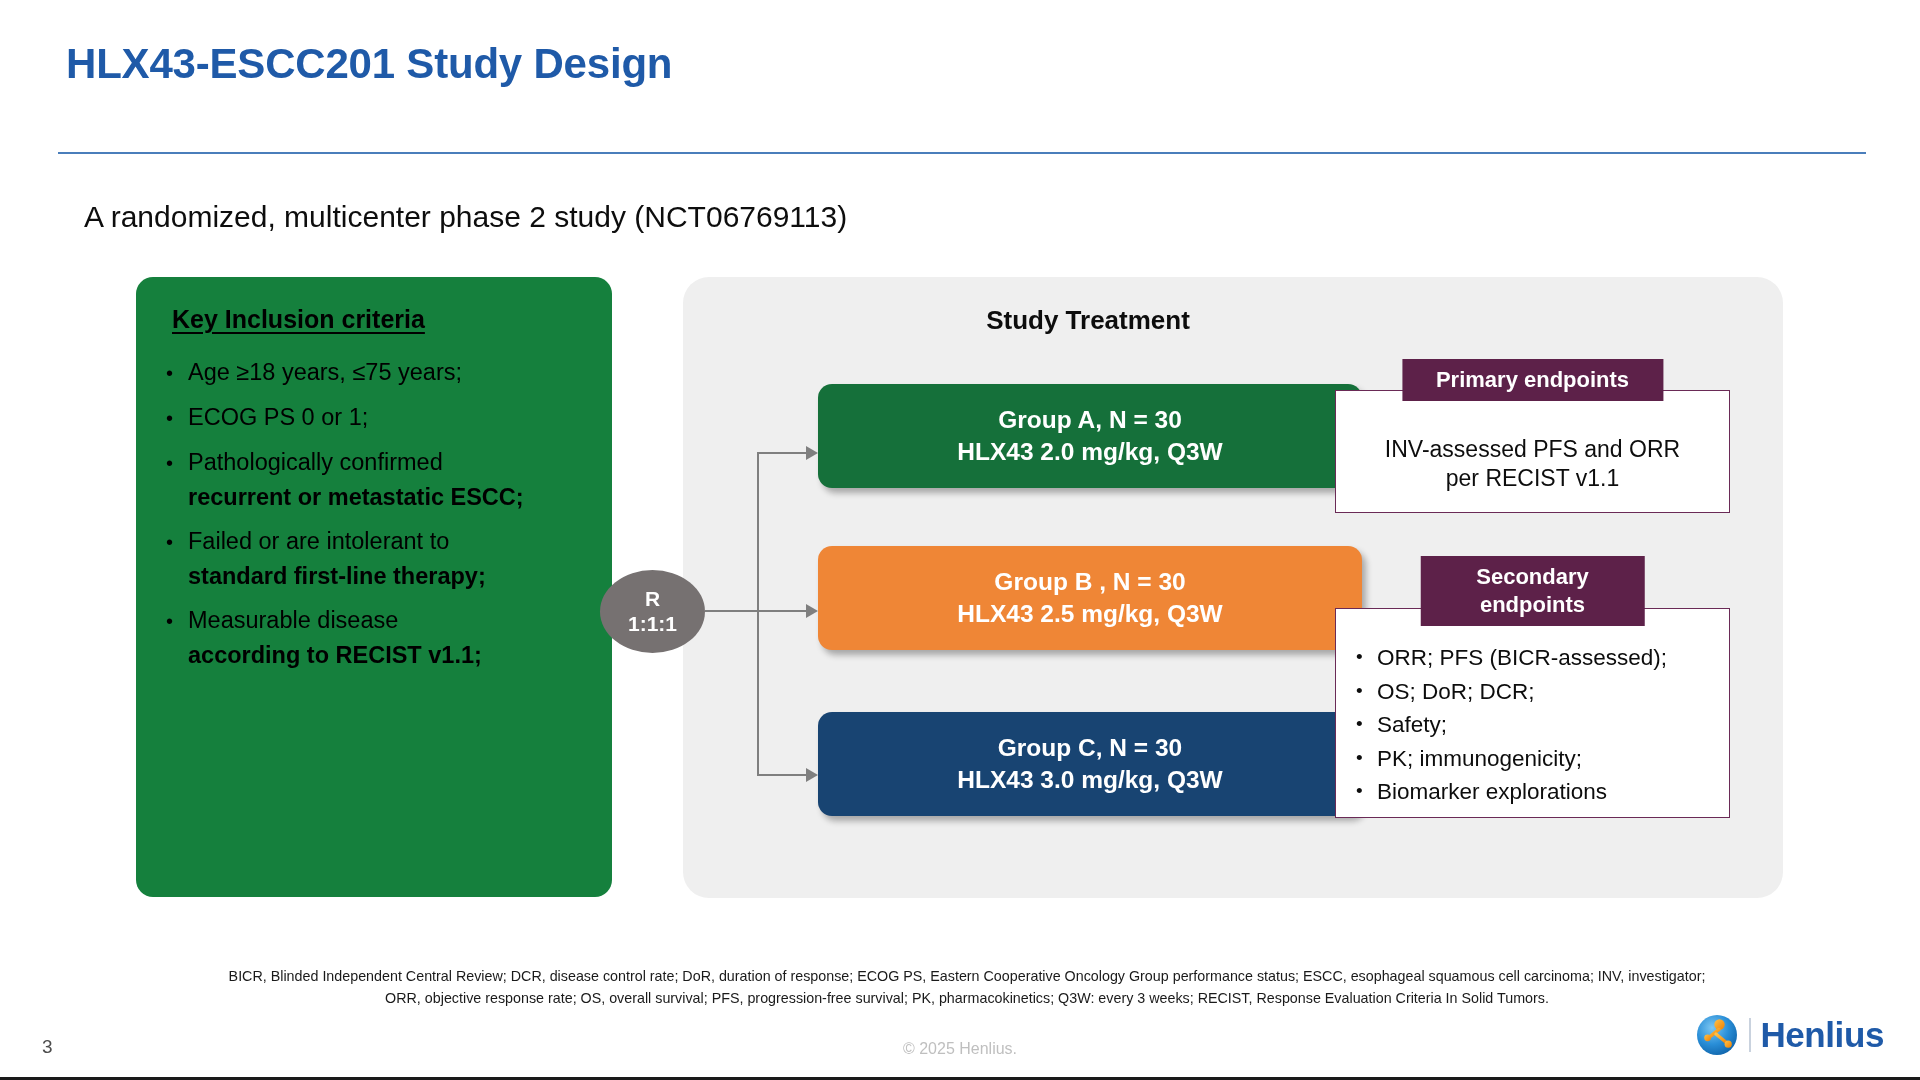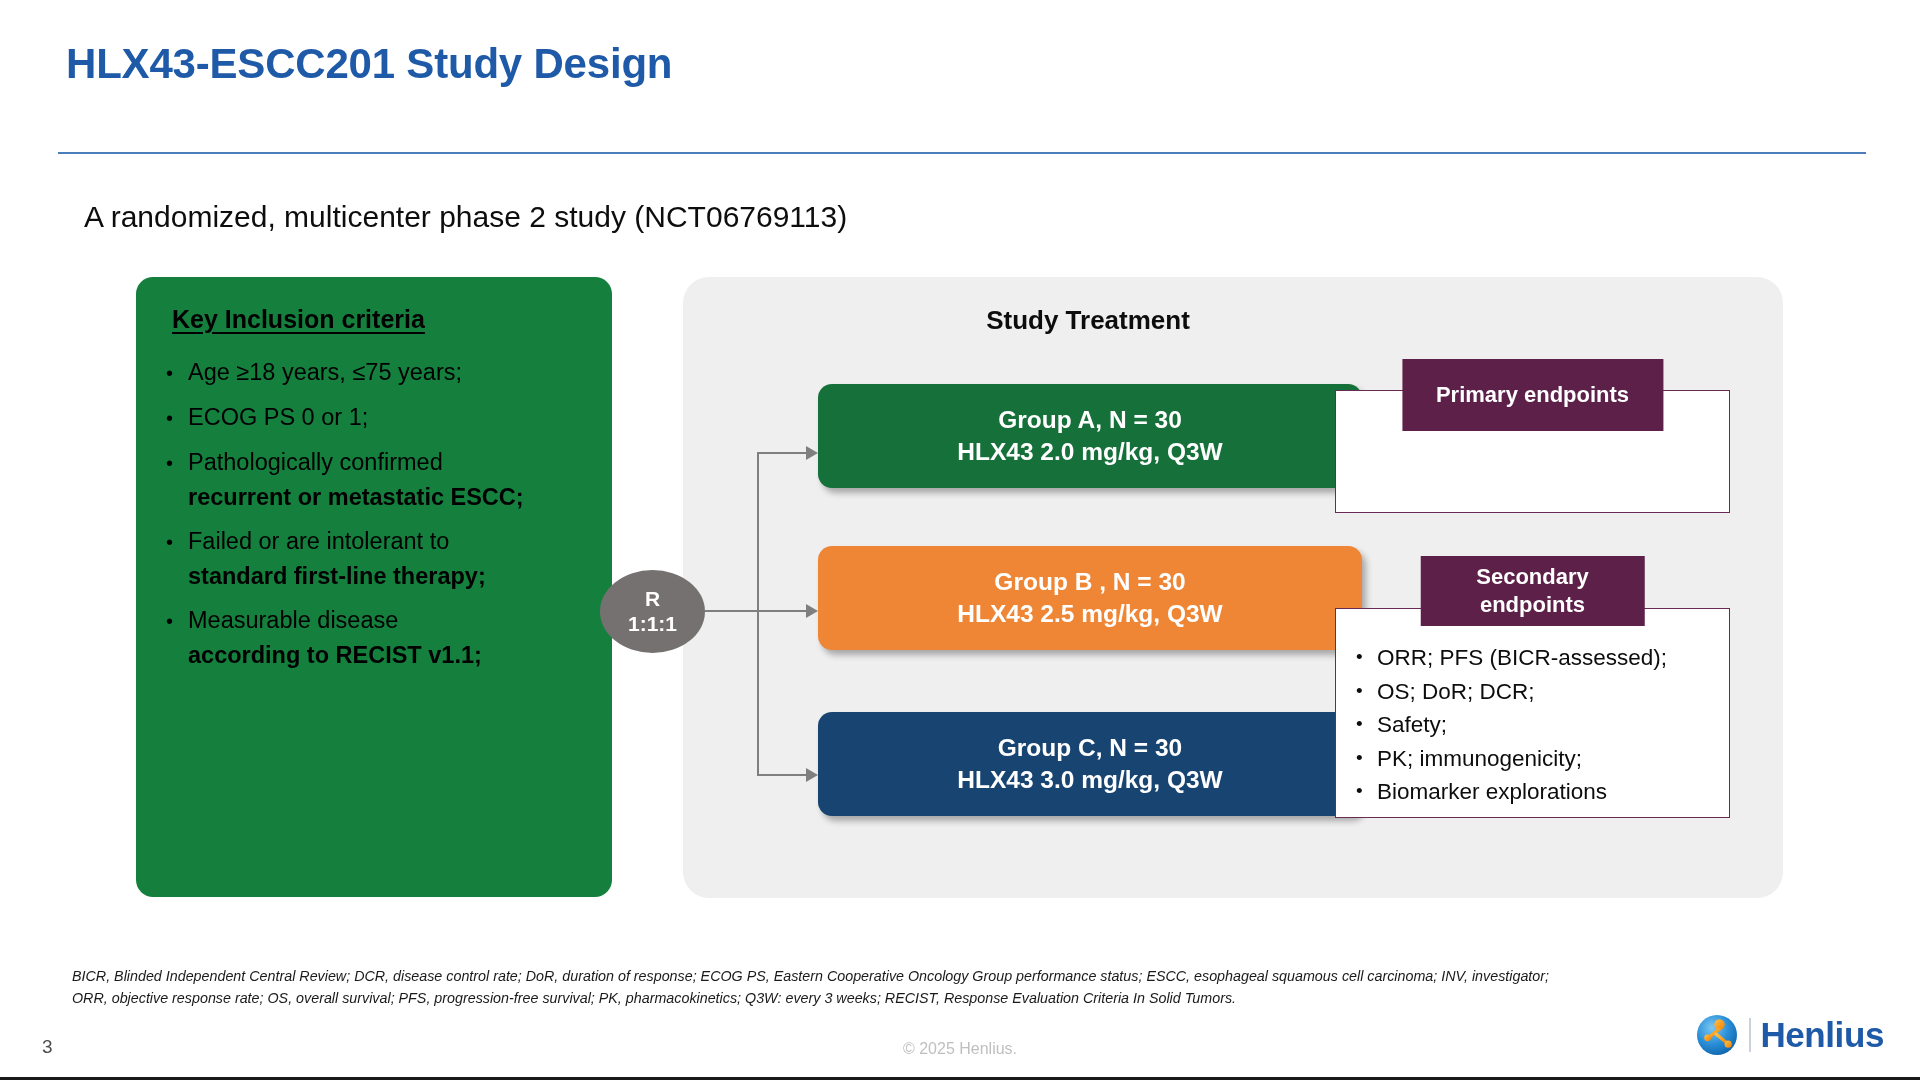--- a/index.html
+++ b/index.html
@@ -167,21 +167,21 @@
     position: absolute;
     top: -32px;
     left: 50%;
     transform: translateX(-50%);
     background: #5d2149;
     color: #ffffff;
     font-size: 22px;
     font-weight: bold;
     text-align: center;
     line-height: 1.28;
-    padding: 22px 34px;
+    padding: 7px 34px;
     white-space: nowrap;
     z-index: 4;
   }
   #secondary-banner { top: -53px; padding: 7px 56px; }
   .endpoint-body {
     position: absolute;
     left: 0; right: 0;
     text-align: center;
     font-size: 23px;
     color: #0d0d0d;
@@ -202,23 +202,23 @@
     margin-bottom: 11px;
   }
   .sec-bullet { width: 21px; flex: 0 0 21px; font-size: 19px; }
 
   
   #footnotes {
     position: absolute;
     left: 72px; top: 966px;
     width: 1790px;
     font-size: 14.3px;
-    font-style: italic;
     color: #1a1a1a;
     line-height: 1.52;
+    text-align: center;
   }
   #page-number {
     position: absolute;
     left: 42px; top: 1036px;
     font-size: 19px;
     color: #4d4d4d;
   }
   #copyright {
     position: absolute;
     left: 0; right: 0; top: 1040px;
@@ -331,20 +331,24 @@
   <span>Group B , N = 30</span>
   <span>HLX43 2.5 mg/kg, Q3W</span>
 </div>
 <div class="group-box" id="group-c">
   <span>Group C, N = 30</span>
   <span>HLX43 3.0 mg/kg, Q3W</span>
 </div>
 
 <div class="endpoint-card" id="primary-card">
   <div class="endpoint-banner">Primary endpoints</div>
+  <div class="endpoint-body" id="primary-body">
+    <div>INV-assessed PFS and ORR</div>
+    <div>per RECIST v1.1</div>
+  </div>
 </div>
 
 <div class="endpoint-card" id="secondary-card">
   <div class="endpoint-banner" id="secondary-banner">
     <div>Secondary</div>
     <div>endpoints</div>
   </div>
   <div id="secondary-list">
     <div class="sec-item">
       <span class="sec-bullet">•</span>

